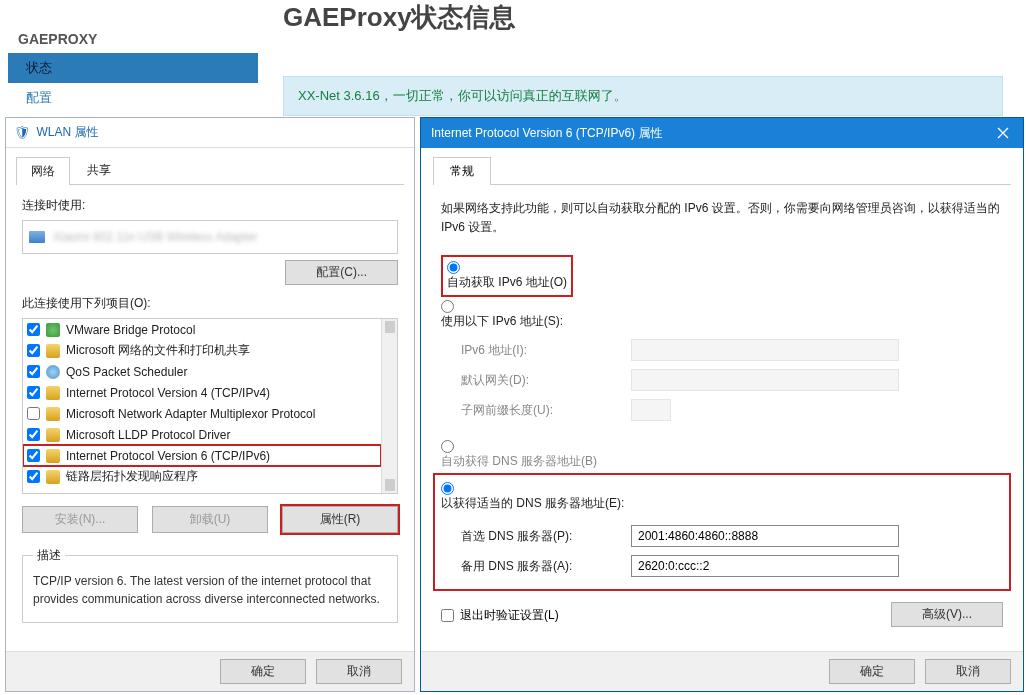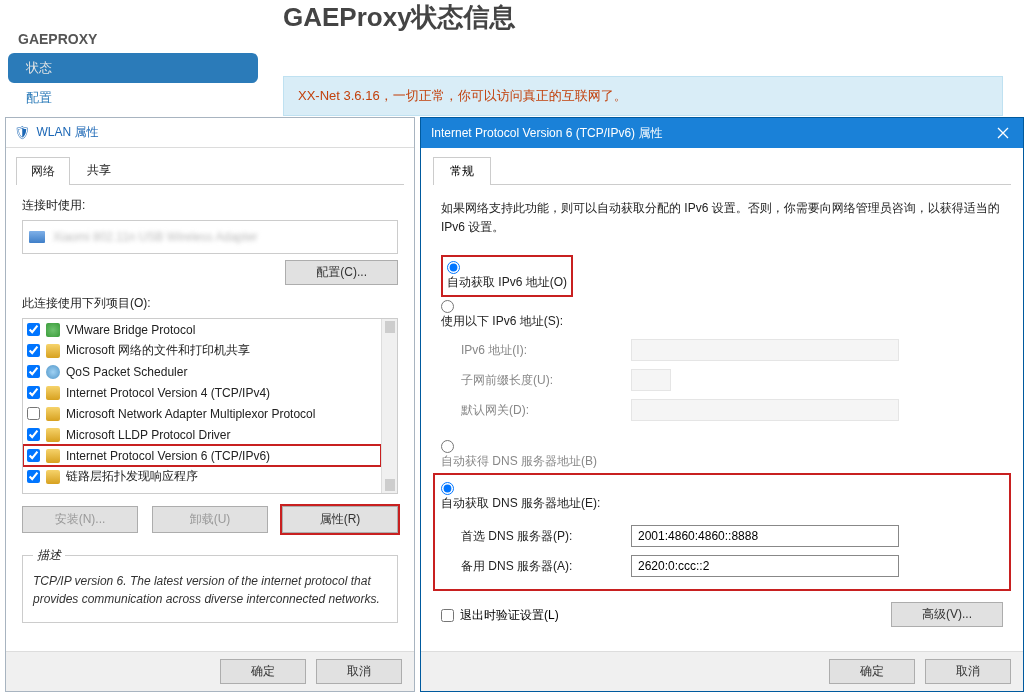--- a/index.html
+++ b/index.html
@@ -3,23 +3,23 @@
 <meta charset="utf-8">
 <style>
 * { box-sizing: border-box; margin: 0; padding: 0; font-family: "Microsoft YaHei", "Segoe UI", sans-serif; }
 body { width: 1026px; height: 695px; background: #fff; position: relative; overflow: hidden; font-size: 12px; }
 
 
 .backpage { position: absolute; left: 0; top: 0; width: 1026px; height: 695px; background: #fff; }
 .sidebar { position: absolute; left: 8px; top: 25px; width: 250px; }
 .sidebar-title { font-size: 14px; font-weight: bold; color: #555; padding: 6px 10px; }
 .sidebar-item { padding: 6px 18px; font-size: 13px; color: #2b7bb9; cursor: pointer; }
-.sidebar-item.active { background: #2b7bb9; color: #e5e5e5; border-radius: 6px; }
+.sidebar-item.active { background: #2b7bb9; color: #0f172a; }
 .main-title { position: absolute; left: 283px; top: 0; font-size: 26px; font-weight: bold; color: #444; }
-.status-banner { position: absolute; left: 283px; top: 76px; width: 720px; background: #d9edf7; border: 1px solid #bfe1f1; color: #c2410c; padding: 10px 14px; font-size: 13px; }
+.status-banner { position: absolute; left: 283px; top: 76px; width: 720px; background: #d9edf7; border: 1px solid #bfe1f1; color: #15803d; padding: 10px 14px; font-size: 13px; }
 
 
 .wlan-win { position: absolute; left: 5px; top: 117px; width: 410px; height: 575px; background: #fff; border: 1px solid #a8b4c0; }
 .wlan-titlebar { height: 30px; background: #fff; border-bottom: 1px solid #dcdcdc; display: flex; align-items: center; padding: 0 8px; color: #1a66b5; }
 .wlan-titlebar .shield { color: #1a66b5; margin-right: 6px; font-size: 13px; }
 .wlan-tabs { display: flex; border-bottom: 1px solid #ccc; margin: 8px 10px 0 10px; }
 .wlan-tab { padding: 5px 14px; font-size: 12px; border: 1px solid transparent; border-bottom: none; margin-right: 2px; color: #222; }
 .wlan-tab.active { border-color: #ccc; background: #fff; position: relative; top: 1px; }
 .wlan-body { padding: 12px 16px; }
 .wlan-label { font-size: 12px; color: #222; margin-bottom: 6px; }
@@ -38,21 +38,21 @@
 .list-item input[type=checkbox] { margin-right: 6px; width:13px; height:13px; }
 .li-icon { width: 14px; height: 14px; margin-right: 6px; display:inline-block; }
 .li-icon.green { background: radial-gradient(circle,#6fc26f,#3a9c3a); border-radius:2px; }
 .li-icon.net { background: linear-gradient(#f6d36b,#d7a120); border-radius:2px; }
 .li-icon.clock { background: radial-gradient(circle,#9fd1f3,#4f95c8); border-radius:50%; }
 .highlight-row { outline: 2px solid #c82020; outline-offset: -1px; }
 .action-row { display: flex; gap: 14px; margin-top: 12px; }
 .action-row .btn { flex: 1; text-align: center; padding: 4px 0; }
 .redbox { outline: 2px solid #c82020; }
 .desc-group { margin-top: 14px; }
-.desc-fieldset { border: 1px solid #ccc; padding: 8px 10px 14px 10px; font-style: italic; }
+.desc-fieldset { border: 1px solid #ccc; padding: 8px 10px 14px 10px; }
 .desc-legend { font-size: 12px; padding: 0 4px; color: #222; }
 .desc-text { font-size: 12px; color: #333; line-height: 1.5; }
 .wlan-footer { position: absolute; bottom: 0; left: 0; right: 0; height: 40px; background: #f0f0f0; border-top: 1px solid #ddd; display: flex; justify-content: flex-end; align-items: center; gap: 10px; padding-right: 12px; }
 
 
 .ipv6-win { position: absolute; left: 420px; top: 117px; width: 604px; height: 575px; background: #fff; border: 1px solid #005a9e; }
 .ipv6-titlebar { height: 30px; background: #1a81d8; color: #fff; display: flex; align-items: center; justify-content: space-between; padding: 0 10px; font-size: 12px; }
 .ipv6-close { width: 40px; height: 30px; display: flex; align-items: center; justify-content: center; cursor: pointer; margin-right: -10px; }
 .ipv6-tabs { display: flex; border-bottom: 1px solid #ccc; margin: 8px 12px 0 12px; }
 .ipv6-tab { padding: 5px 16px; font-size: 12px; border: 1px solid #ccc; border-bottom: none; background: #fff; position: relative; top: 1px; }
@@ -198,39 +198,39 @@
       <label class="radio-line">
         <input type="radio" name="addr" style="">
         <span>使用以下 IPv6 地址(S):</span>
       </label>
       <div class="field-grid">
         <div class="field-row">
           <span class="field-label">IPv6 地址(I):</span>
           <input class="field-input disabled" disabled="" style="">
         </div>
         <div class="field-row">
+          <span class="field-label">默认网关(D):</span>
+          <input class="field-input disabled" disabled="" style="">
+        </div>
+        <div class="field-row">
           <span class="field-label">子网前缀长度(U):</span>
           <input class="field-input small disabled" disabled="" style="">
-        </div>
-        <div class="field-row">
-          <span class="field-label">默认网关(D):</span>
-          <input class="field-input disabled" disabled="" style="">
         </div>
       </div>
     </div>
 
     <div class="radio-group">
       <label class="radio-line disabled">
         <input type="radio" name="dns" style="">
         <span>自动获得 DNS 服务器地址(B)</span>
       </label>
       <div class="bigred dns-section">
         <label class="radio-line">
           <input type="radio" name="dns" checked="" style="">
-          <span>自动获取 DNS 服务器地址(E):</span>
+          <span>以获得适当的 DNS 服务器地址(E):</span>
         </label>
         <div class="field-grid" style="margin-top:10px;">
           <div class="field-row">
             <span class="field-label">首选 DNS 服务器(P):</span>
             <input class="field-input" value="2001:4860:4860::8888" style="">
           </div>
           <div class="field-row">
             <span class="field-label">备用 DNS 服务器(A):</span>
             <input class="field-input" value="2620:0:ccc::2" style="">
           </div>

